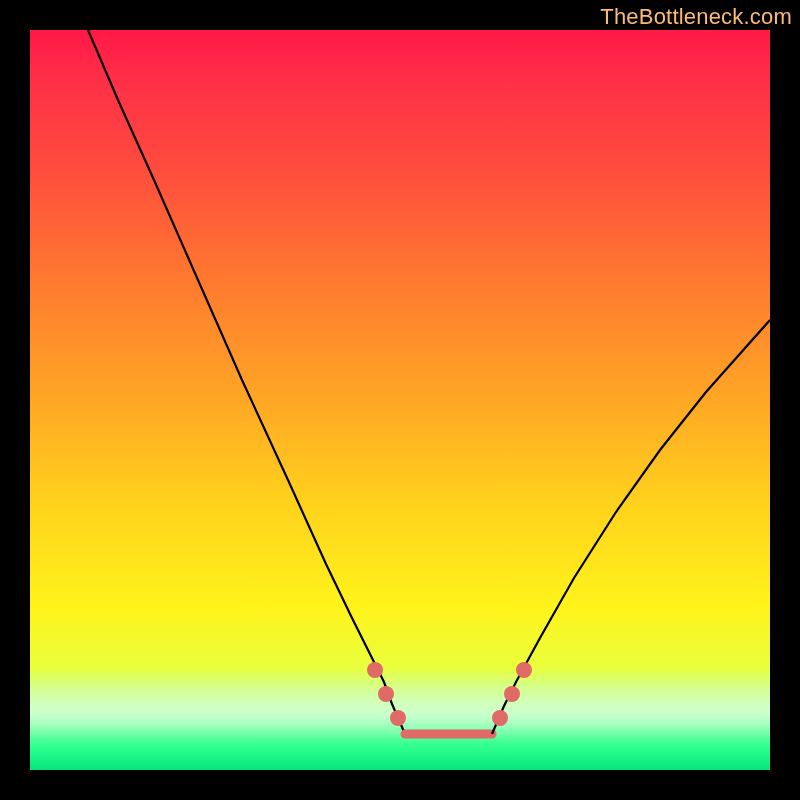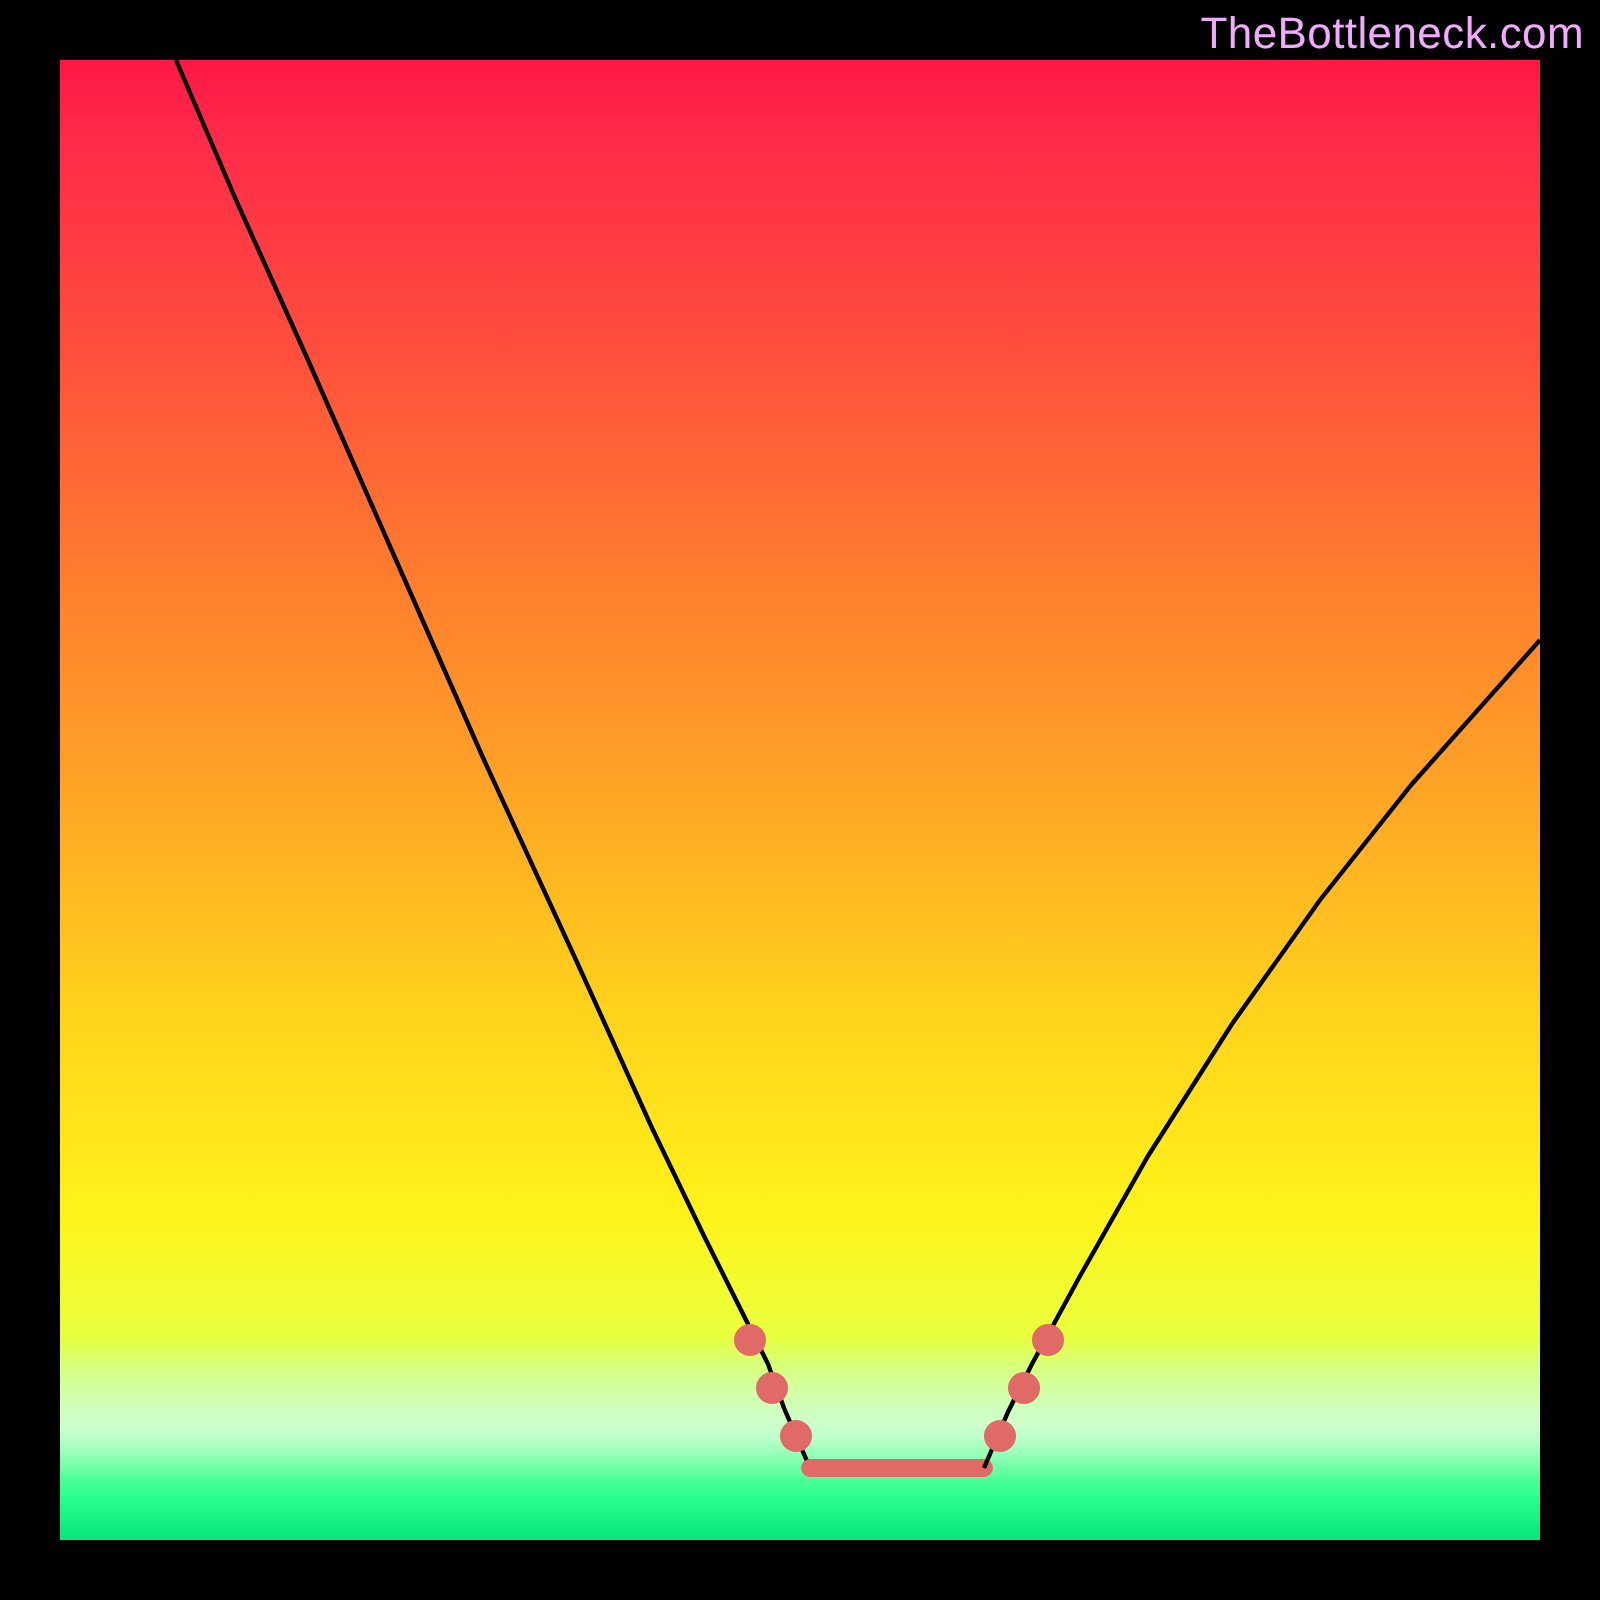--- a/index.html
+++ b/index.html
@@ -60,21 +60,21 @@
     position: absolute;
     left: 0; top: 0;
     width: 100%;
     height: 100%;
     overflow: visible;
   }
   .watermark {
     position: absolute;
     top: 4px;
     right: 8px;
-    color: #f0abfc;
+    color: #fdba74;
     font-size: 22px;
     font-weight: 500;
     letter-spacing: 0.2px;
     user-select: none;
   }
 </style>
 </head>
 <body>
 
 <div class="frame">

